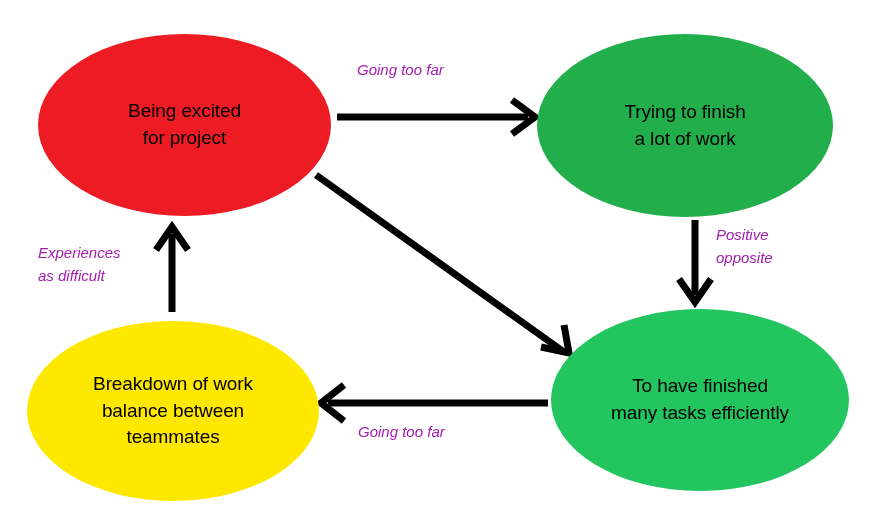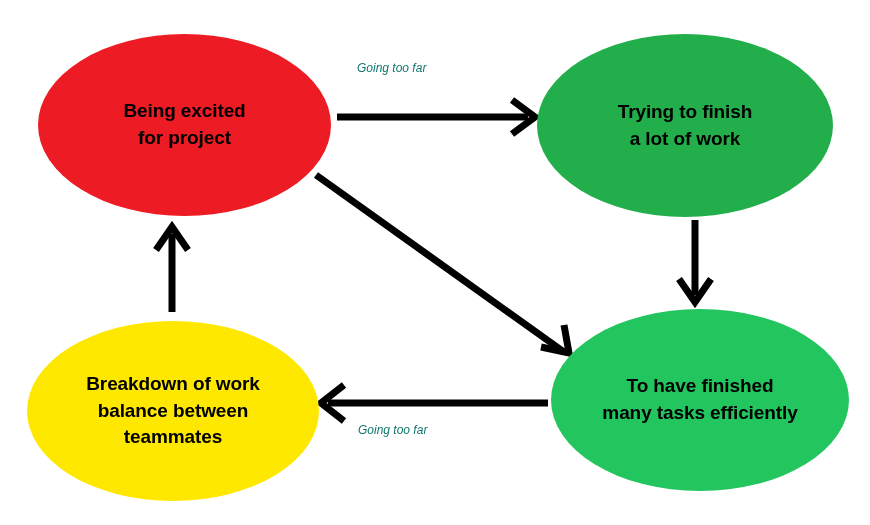--- a/index.html
+++ b/index.html
@@ -33,31 +33,31 @@
     align-items: center;
     justify-content: center;
     text-align: center;
     box-sizing: border-box;
   }
   .node-label {
     color: #000000;
     font-family: "Liberation Sans", sans-serif;
     font-size: 19px;
     line-height: 1.42;
-    font-weight: 700;
+    font-weight: 400;
     letter-spacing: -0.1px;
     white-space: pre-line;
     padding: 0 14px;
   }
   .edge-label {
     position: absolute;
-    color: #0f766e;
+    color: #a21caf;
     font-family: "Liberation Sans", sans-serif;
     font-style: italic;
-    font-size: 12px;
+    font-size: 15px;
     line-height: 1.5;
     font-weight: 400;
     white-space: pre-line;
     text-align: left;
   }
   
   #node-red    { left: 38px;  top: 34px;  width: 293px; height: 182px; }
   #node-green  { left: 537px; top: 34px;  width: 296px; height: 183px; }
   #node-yellow { left: 27px;  top: 321px; width: 292px; height: 180px; }
   #node-blue   { left: 551px; top: 309px; width: 298px; height: 182px; }
@@ -117,18 +117,22 @@
 a lot of work</span>
   </div>
 
   <div class="node" id="node-blue" style="background: #22c55e;">
     <span class="node-label">To have finished
 many tasks efficiently</span>
   </div>
 
   <div class="edge-label" id="label-red-green">Going too far</div>
 
+  <div class="edge-label" id="label-green-blue">Positive
+opposite</div>
 
   <div class="edge-label" id="label-blue-yellow">Going too far</div>
 
+  <div class="edge-label" id="label-yellow-red">Experiences
+as difficult</div>
 
 
 </div>
 
 </body></html>

